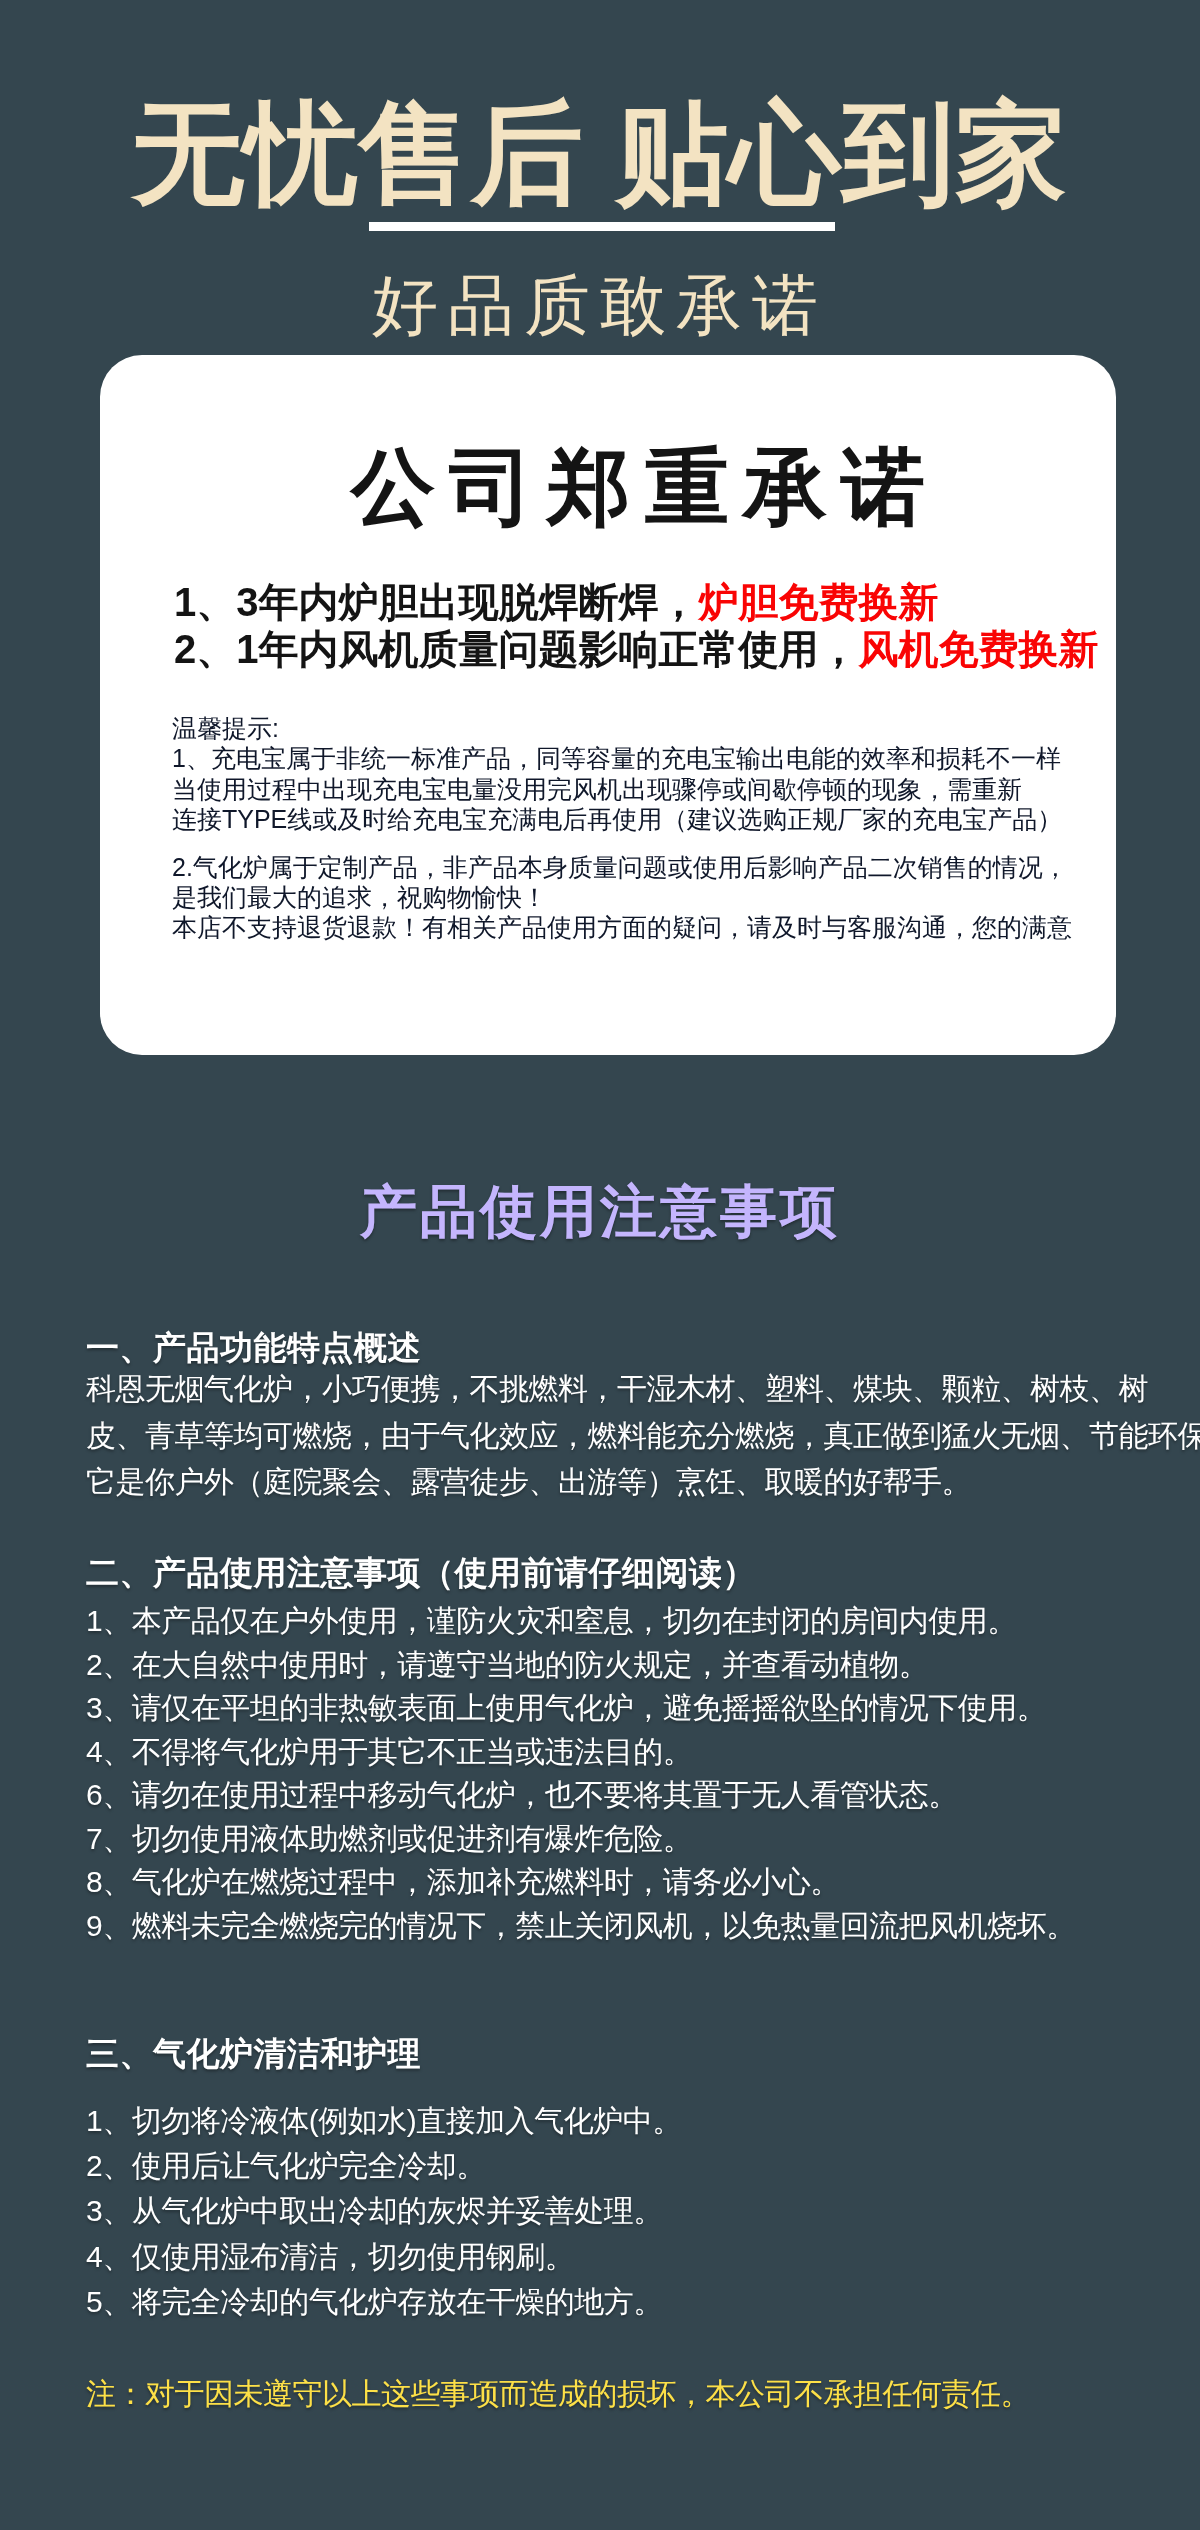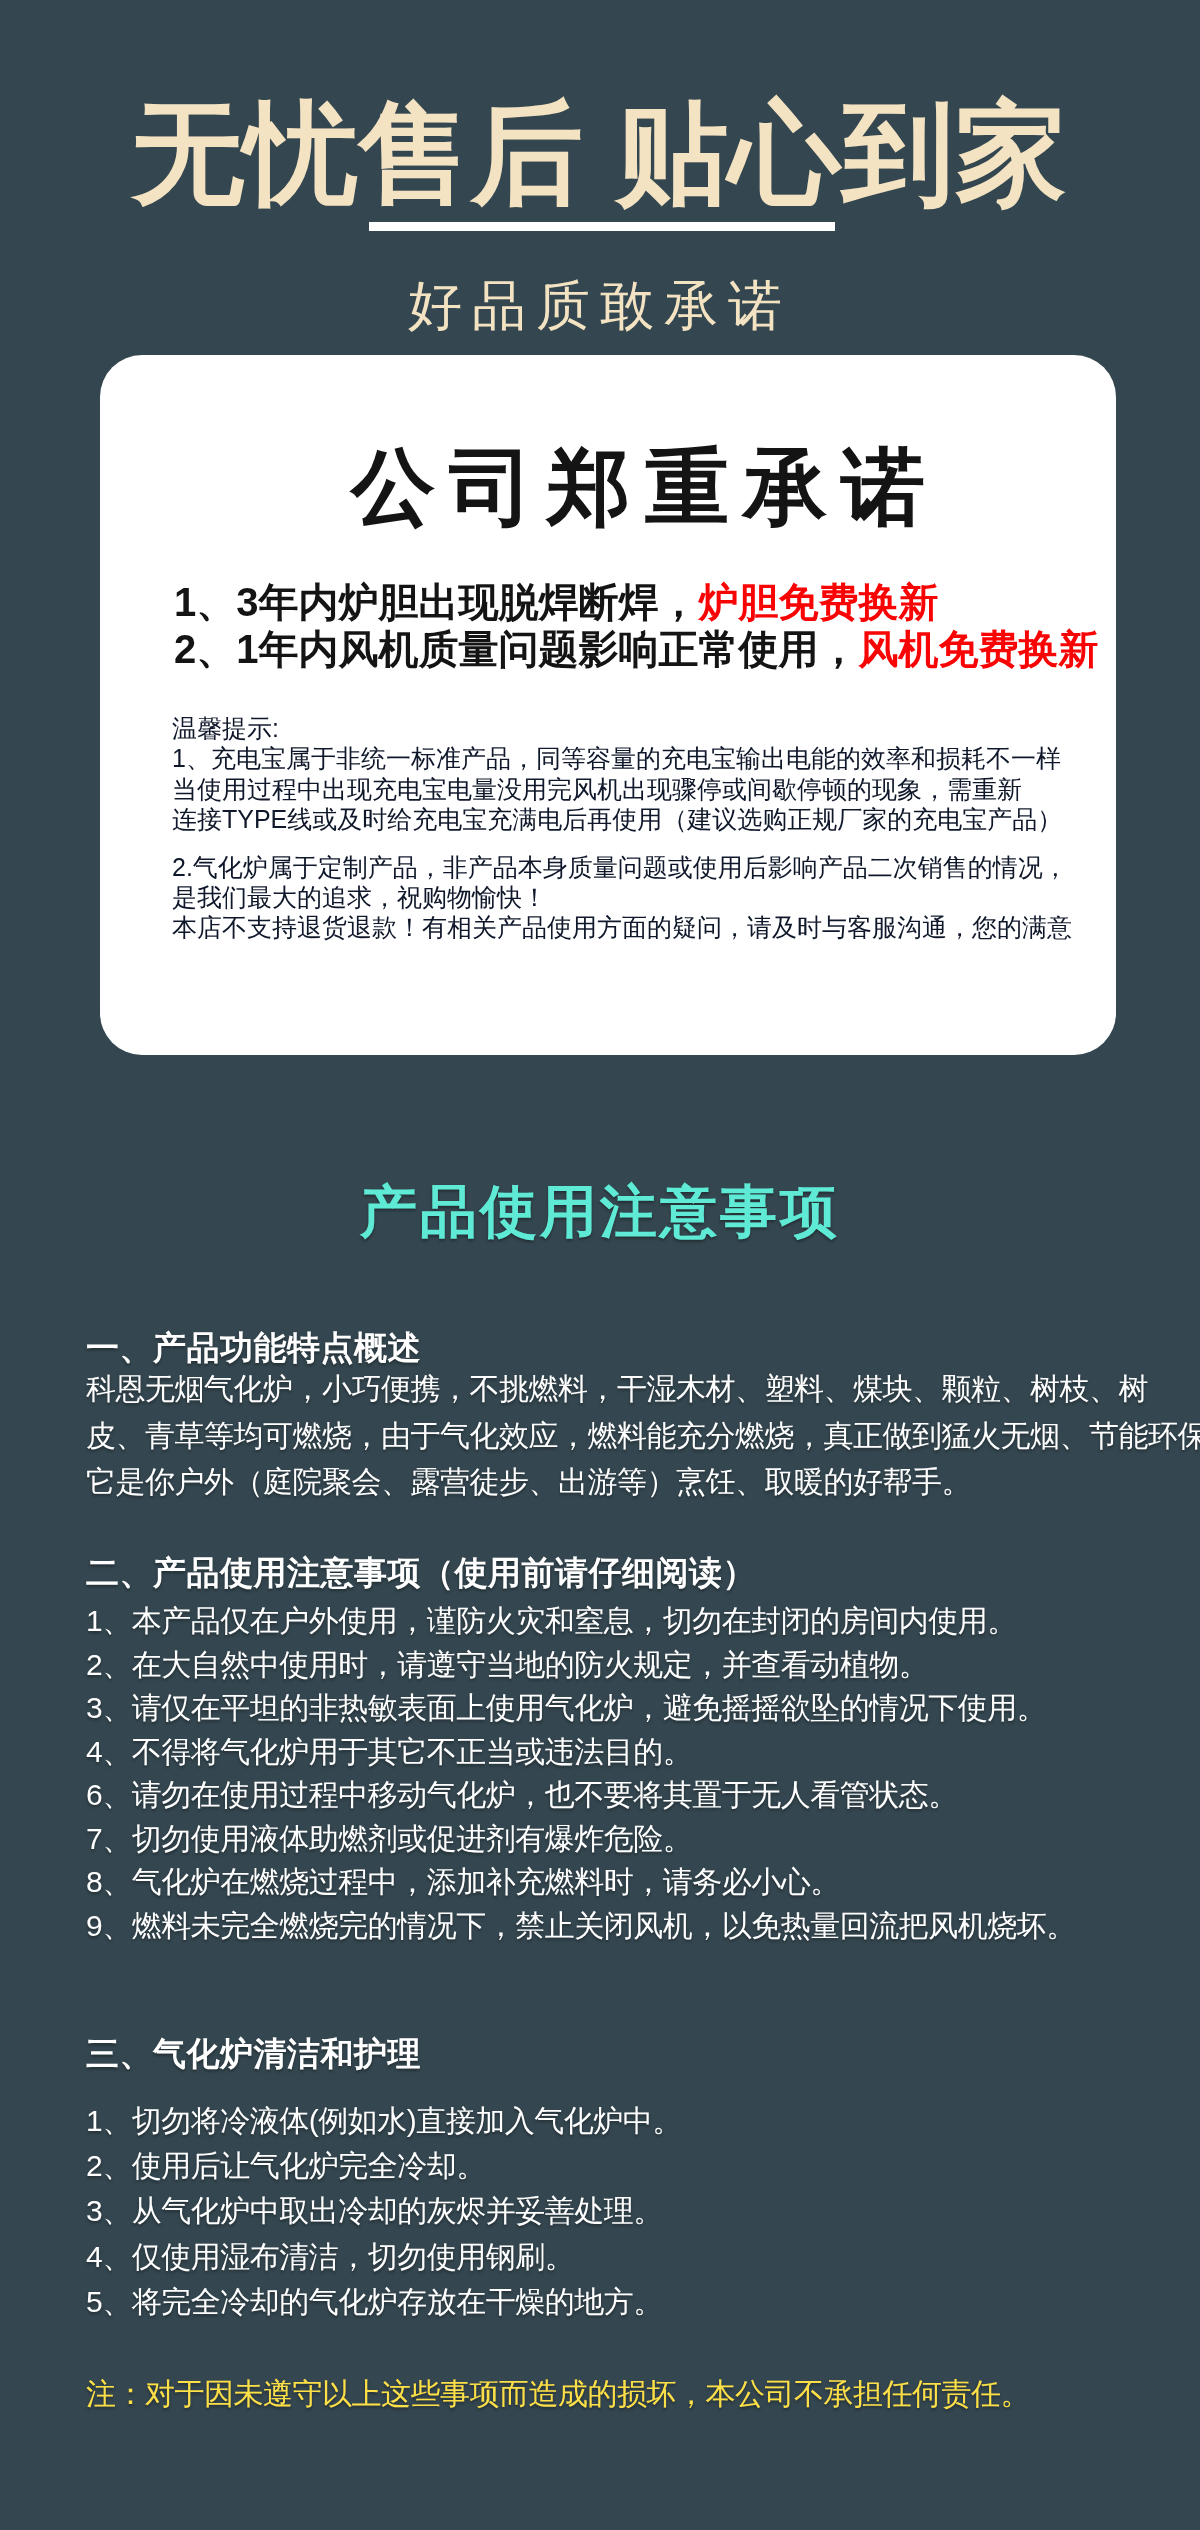--- a/index.html
+++ b/index.html
@@ -12,21 +12,21 @@
   .abs{position:absolute;}
   
   .hero-title{
     top:58px;left:0;width:1200px;text-align:center;
     font-size:112px;line-height:1.08;font-weight:900;
     color:var(--cream,#F3E3C2);letter-spacing:1px;white-space:nowrap;margin-top:36px;
   }
   .divider{top:222px;left:369px;width:466px;height:9px;background:#fff;}
   .subtitle{
     top:266px;left:0;width:1200px;text-align:center;
-    font-size:54px;line-height:78px;font-weight:400;
+    font-size:66px;line-height:78px;font-weight:400;
     color:var(--cream,#F3E3C2);letter-spacing:10px;white-space:nowrap;
   }
   
   .card{
     left:100px;top:355px;width:1016px;height:700px;
     background:var(--card,#fff);border-radius:42px;
   }
   .card-title{
     top:76px;left:0;width:100%;text-align:center;
     font-size:84px;font-weight:900;color:var(--ink,#141414);
@@ -39,21 +39,21 @@
   .promise-red{color:var(--red,#F90404);}
   .tips{
     left:72px;top:358px;font-size:25px;color:#0f172a;
     line-height:30.4px;white-space:nowrap;letter-spacing:0;
   }
   .tips .para2{margin-top:17px;}
   
   .shadowed{text-shadow:0 2px 3px rgba(0,0,0,.35);}
   .notice-title{
     top:1174px;left:0;width:1200px;text-align:center;
-    font-size:57px;font-weight:900;color:#5eead4;letter-spacing:3px;white-space:nowrap;
+    font-size:57px;font-weight:900;color:#c4b5fd;letter-spacing:3px;white-space:nowrap;
   }
   .section-heading{
     left:86px;font-size:33px;font-weight:800;color:#fff;
     letter-spacing:0.5px;white-space:nowrap;
   }
   .sec-lines{left:86px;color:#fff;font-size:30px;letter-spacing:-0.5px;}
   .sec-lines .line{white-space:nowrap;}
   .sec1-body{top:1366px;line-height:46.5px;}
   .sec2-items{top:1599px;line-height:43.5px;}
   .sec3-items{top:2098px;line-height:45.2px;}

